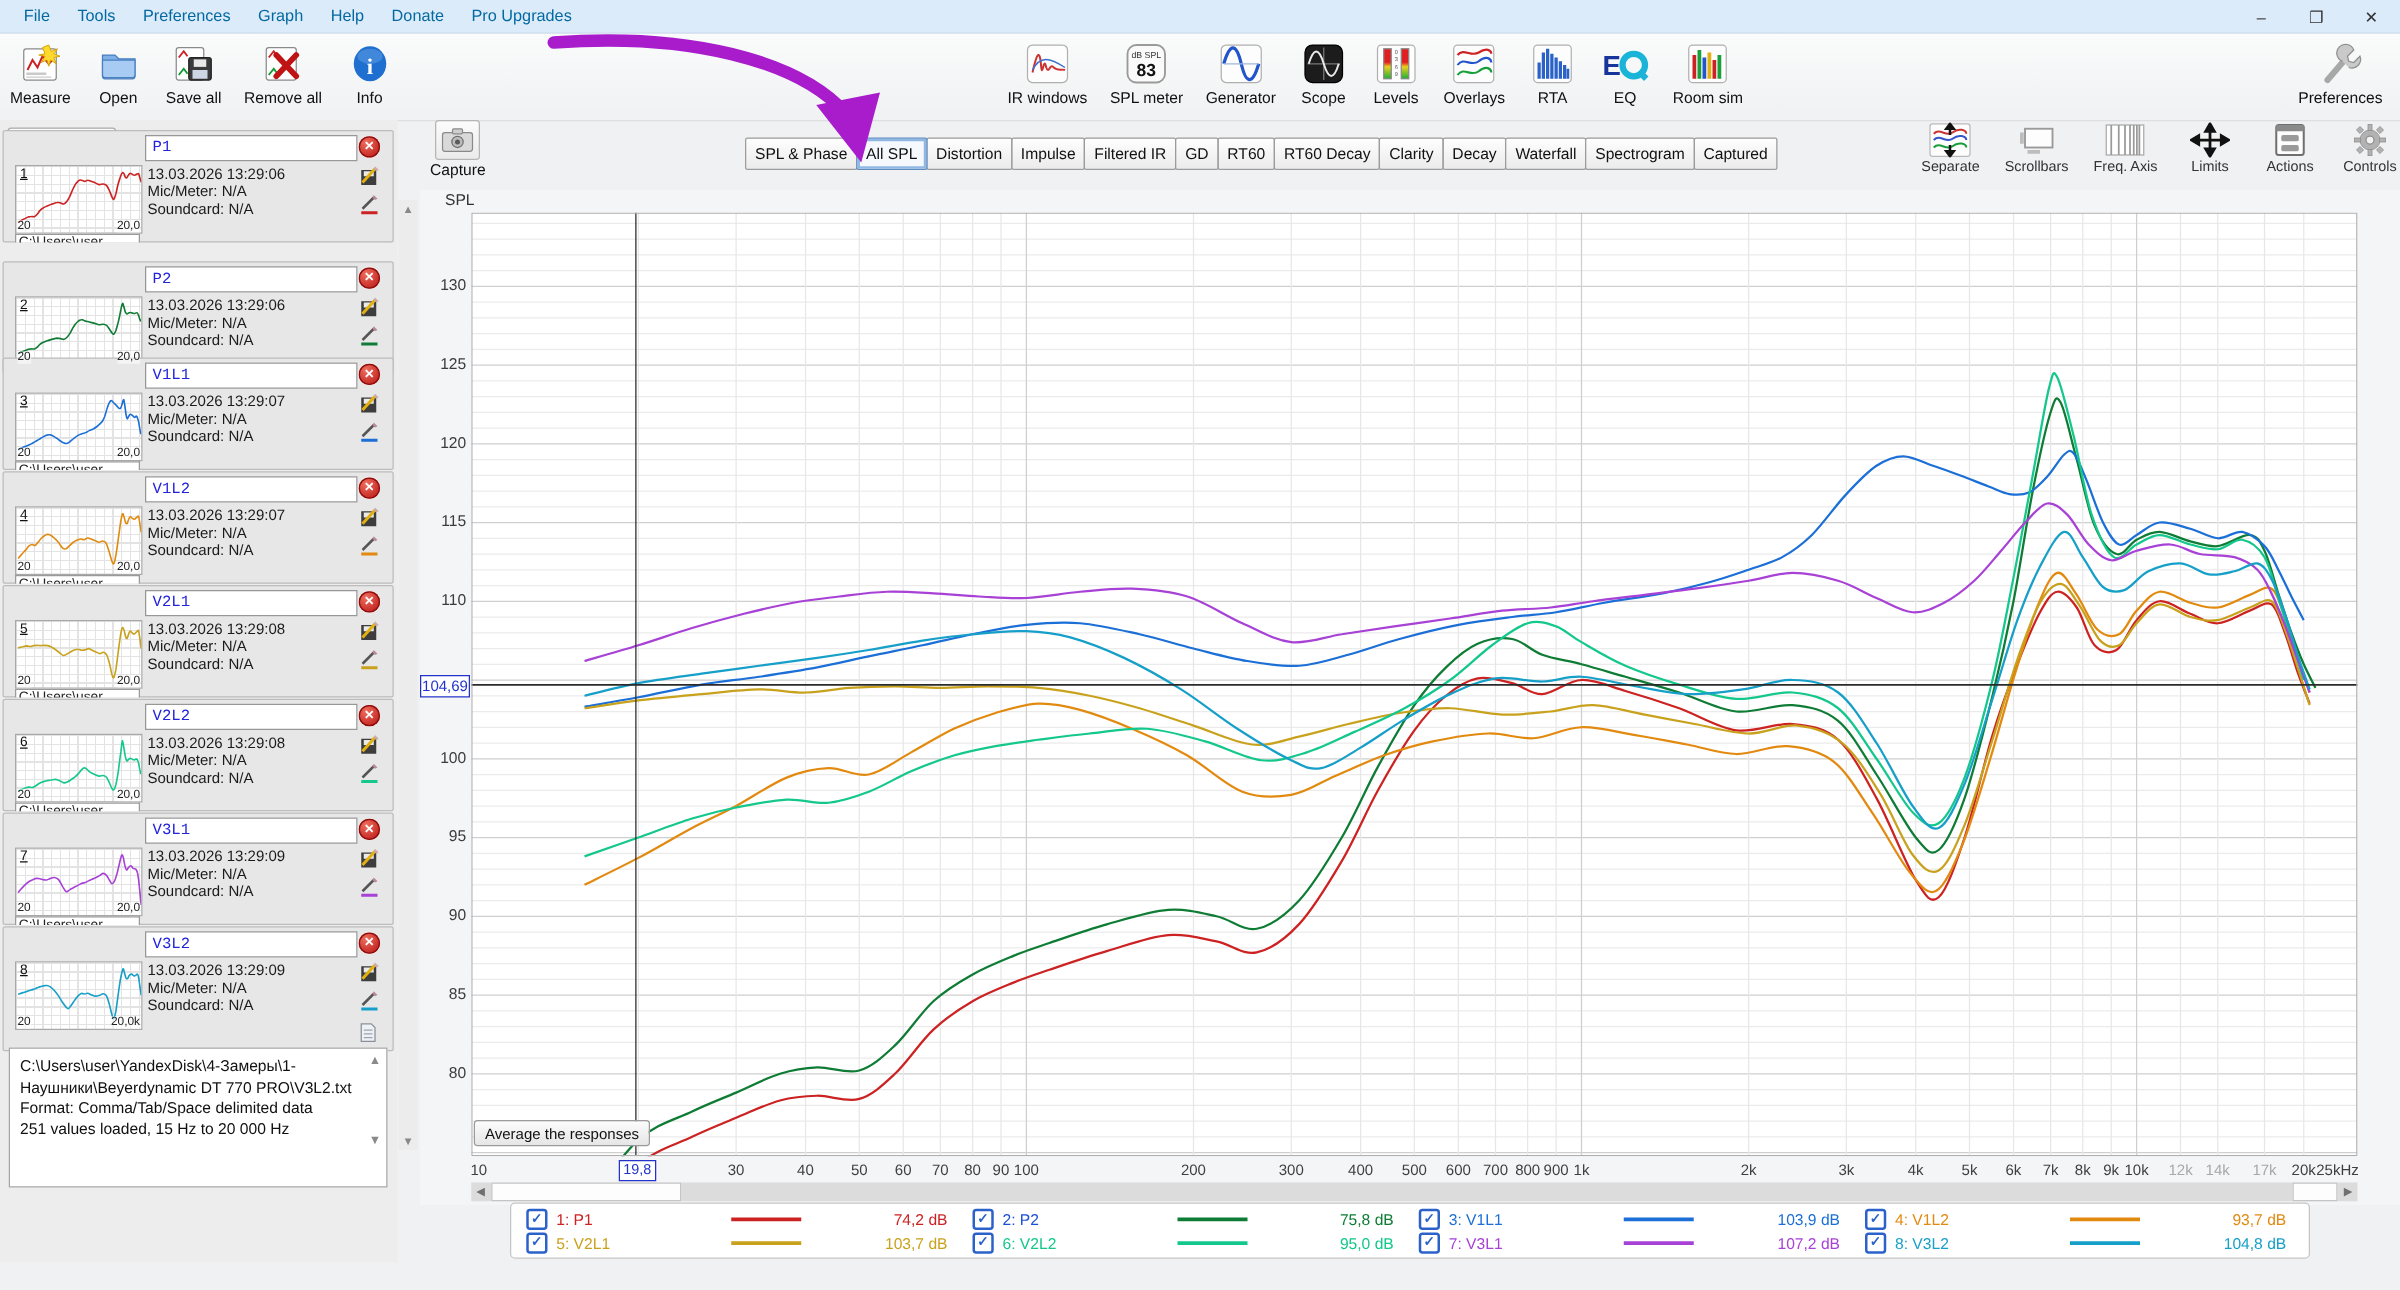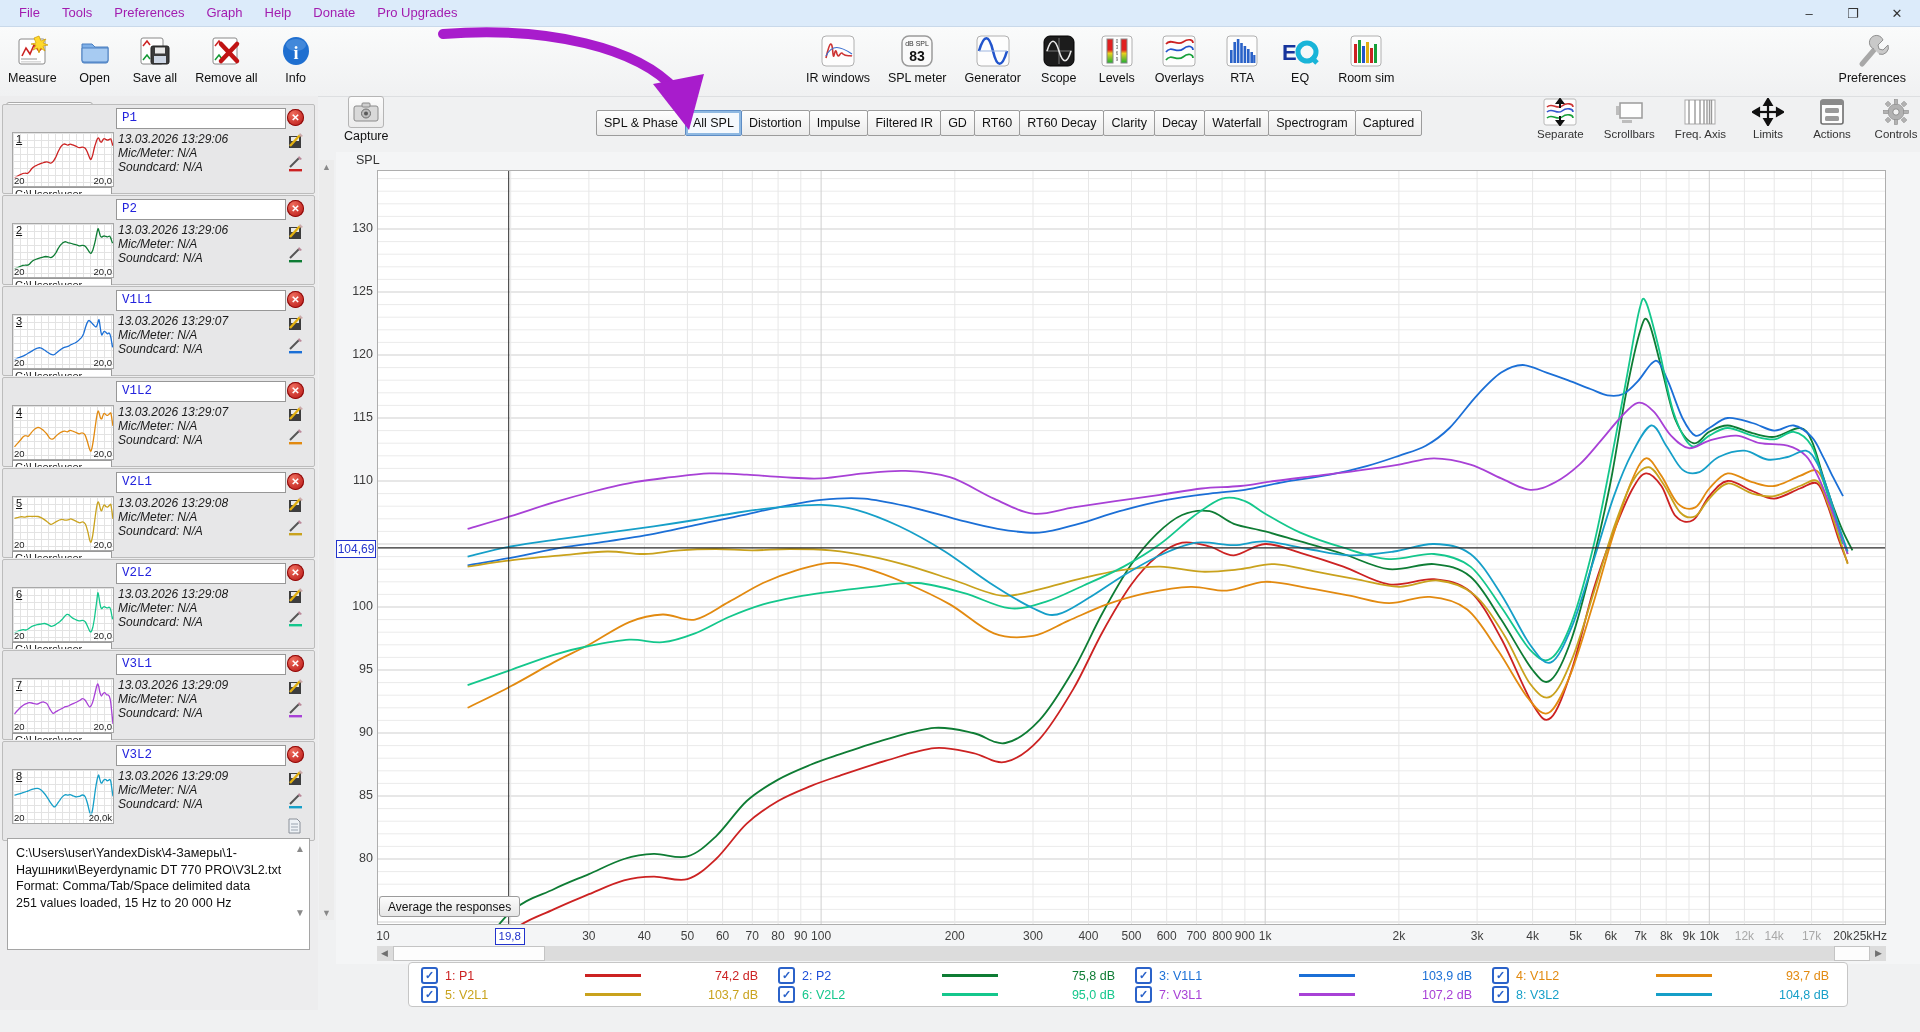--- a/index.html
+++ b/index.html
@@ -2,21 +2,21 @@
 <html><head>
 <meta charset="utf-8">
 <style>
   html,body{margin:0;padding:0;}
   body{width:1920px;height:1032px;overflow:hidden;font-family:"Liberation Sans",sans-serif;background:#eef0f1;-webkit-font-smoothing:antialiased;}
   #app{position:relative;width:1920px;height:1032px;background:#f0f1f2;}
 
   
   #titlebar{position:absolute;left:0;top:0;width:1920px;height:26px;background:#dcebfa;border-bottom:1px solid #c9d9ea;display:flex;align-items:center;}
   #menubar{display:flex;align-items:center;height:100%;padding-left:8px;}
-  .menu-item{padding:0 11px;font-size:13px;color:#a21caf;line-height:26px;cursor:default;}
+  .menu-item{padding:0 11px;font-size:13px;color:#0369a1;line-height:26px;cursor:default;}
   #win-title{position:absolute;left:0;right:0;text-align:center;font-size:13px;color:#222;pointer-events:none;}
   #winbtns{position:absolute;right:6px;top:0;height:26px;display:flex;align-items:center;gap:26px;padding-right:8px;}
   .winbtn{font-size:13px;color:#333;width:18px;text-align:center;}
 
   
   #toolbar{position:absolute;left:0;top:27px;width:1920px;height:69px;background:linear-gradient(#fafbfb,#f0f1f2);border-bottom:1px solid #dddfe1;}
   .tbgroup{position:absolute;top:5px;display:flex;gap:18px;}
   #tb-left{left:8px;}
   #tb-center{left:806px;}
   #tb-right{right:14px;}
@@ -26,21 +26,21 @@
   
   #arrow-overlay{position:absolute;left:400px;top:20px;width:340px;height:130px;z-index:60;pointer-events:none;}
 
   
   #sidebar{position:absolute;left:0;top:96px;width:318px;height:914px;background:#ededee;}
   #collapse{position:absolute;left:6px;top:6px;height:21px;padding:0 10px;font-size:12.5px;background:linear-gradient(#fdfdfd,#e8e8e8);border:1px solid #ababab;border-radius:3px;font-family:inherit;}
   #measurements{position:absolute;left:0;top:8px;width:318px;height:732px;}
   .card{position:absolute;left:2px;width:313px;height:90px;background:#e7e7e8;border:1px solid #bcbcbc;border-radius:2px;box-sizing:border-box;}
   .card .name{position:absolute;left:113px;top:3px;width:158px;height:19px;background:#fff;border:1px solid #979797;color:#2323dd;font-size:12.5px;padding:0 5px;line-height:19px;font-family:Liberation Mono, monospace;}
   .xbtn{position:absolute;left:284px;top:4px;width:17px;height:17px;border-radius:50%;background:radial-gradient(circle at 35% 30%,#ef6d5d,#b40f0f);color:#fff;font-size:10px;font-weight:bold;text-align:center;line-height:17px;box-shadow:0 0 0 1px #8d0b0b inset;}
-  .meta{position:absolute;left:115px;font-size:12px;color:#1b1b1b;white-space:nowrap;font-style:italic;}
+  .meta{position:absolute;left:115px;font-size:12px;color:#1b1b1b;white-space:nowrap;}
   .thumb{position:absolute;left:9px;top:27px;width:100px;height:53px;background:#fff;border:1px solid #a8a8a8;background-image:repeating-linear-gradient(to right,#e3e3e3 0 1px,transparent 1px 7px),repeating-linear-gradient(to bottom,#e3e3e3 0 1px,transparent 1px 7px);}
   .thumb .num{position:absolute;top:0;left:3px;font-size:11px;color:#111;text-decoration:underline;z-index:2;}
   .thumb svg{position:absolute;left:0;top:0;}
   .axlbl{position:absolute;bottom:0;font-size:9.5px;color:#222;z-index:2;background:rgba(255,255,255,.55);line-height:10px;}
   .axlbl.l{left:1px;} .axlbl.r{right:1px;}
   .pathstrip{position:absolute;left:9px;top:82px;width:100px;height:7px;overflow:hidden;font-size:11px;color:#222;border:1px solid #9a9a9a;border-bottom:none;background:#fff;line-height:12px;padding-left:2px;box-sizing:border-box;}
   .mini-ic{position:absolute;left:284px;width:17px;height:17px;}
   #fileinfo{position:absolute;left:7px;top:742px;width:303px;height:112px;background:#fff;border:1px solid #a5a5a5;font-size:12.5px;color:#111;padding:6px 20px 0 8px;box-sizing:border-box;}
   #fileinfo .fil{line-height:16.5px;white-space:nowrap;overflow:hidden;}
   .fiarrow{position:absolute;right:4px;font-size:10px;color:#8a8a8a;}
@@ -331,21 +331,21 @@
           <div class="thumb">
             <span class="num">1</span>
             <span class="axlbl l">20</span>
             <span class="axlbl r">20,0</span>
             <svg width="100" height="53" viewBox="0 0 100 53">
               <path d="M1.5,45.0C2.0,44.7,3.7,43.6,4.7,43.0C5.6,42.5,6.4,42.1,7.3,41.7C8.1,41.3,9.1,40.8,9.8,40.5C10.6,40.2,11.3,40.2,12.0,40.2C12.8,40.1,13.8,40.6,14.5,40.4C15.3,40.1,15.9,39.4,16.6,38.6C17.4,37.8,18.1,36.4,18.9,35.5C19.6,34.7,20.4,34.1,21.2,33.6C22.0,33.0,22.9,32.6,23.6,32.3C24.4,31.9,24.8,31.7,25.7,31.4C26.6,31.0,28.0,30.5,29.1,30.1C30.3,29.7,31.6,29.1,32.7,29.0C33.8,28.8,34.7,29.2,35.6,29.4C36.4,29.6,37.1,30.4,37.9,30.2C38.8,30.0,39.6,29.2,40.4,28.2C41.3,27.1,42.2,25.3,43.0,23.8C43.7,22.2,44.4,20.4,45.1,18.8C45.8,17.3,46.6,15.8,47.2,14.7C47.9,13.6,48.5,12.9,49.1,12.3C49.7,11.6,50.3,11.2,51.0,11.0C51.6,10.9,52.4,11.2,53.0,11.4C53.6,11.6,54.1,12.2,54.8,12.1C55.5,12.1,56.3,11.2,57.1,11.2C57.9,11.1,58.7,11.6,59.7,11.9C60.6,12.3,61.8,12.7,62.8,13.1C63.9,13.6,65.1,14.5,66.2,14.7C67.3,14.9,68.5,14.1,69.5,14.2C70.5,14.3,71.4,14.5,72.2,15.3C73.0,16.2,73.7,17.8,74.5,19.4C75.2,21.0,76.2,24.0,76.8,25.1C77.4,26.3,77.7,26.8,78.1,26.3C78.6,25.8,79.1,24.0,79.7,22.1C80.2,20.3,80.8,17.0,81.3,15.0C81.8,13.0,82.3,11.5,82.8,10.1C83.2,8.6,83.7,7.3,84.1,6.4C84.5,5.6,84.8,5.1,85.1,5.0C85.5,4.9,85.9,5.5,86.3,6.1C86.6,6.7,86.9,8.2,87.3,8.7C87.7,9.2,88.2,9.4,88.6,9.1C89.0,8.8,89.4,7.5,89.8,7.0C90.2,6.4,90.6,5.7,91.2,5.7C91.7,5.6,92.4,6.3,93.0,6.5C93.5,6.8,94.0,7.2,94.6,7.2C95.2,7.2,96.0,6.5,96.5,6.3C97.0,6.1,97.4,5.6,97.8,5.9C98.1,6.1,98.3,7.1,98.5,7.9C98.8,8.6,99.0,9.8,99.3,10.6C99.5,11.4,99.9,12.4,100.0,12.8" fill="none" stroke="#cc2222" stroke-width="1.3"></path>
             </svg>
           </div>
           <div class="pathstrip">C:\Users\user</div>
         </div>
-        <div class="card" style="top: 91px;">
+        <div class="card" style="top: 105px;">
           <input class="name" value="P2" style="">
           <div class="xbtn">✕</div>
           <div class="meta" style="top: 27px;">13.03.2026 13:29:06</div>
           <div class="meta" style="top: 41px;">Mic/Meter: N/A</div>
           <div class="meta" style="top: 55px;">Soundcard: N/A</div>
           <div class="mini-ic" style="top: 27px;"><svg width="17" height="17" viewBox="0 0 17 17">
               <rect x="2" y="4" width="12" height="12" fill="#3d3d3d"></rect>
               <rect x="4" y="5" width="8" height="4" fill="#e9e9e9"></rect>
               <line x1="3" y1="14" x2="13" y2="3" stroke="#e2b010" stroke-width="2.4"></line>
               <polygon points="13,1 16,4 14,5 12,3" fill="#caa"></polygon>

